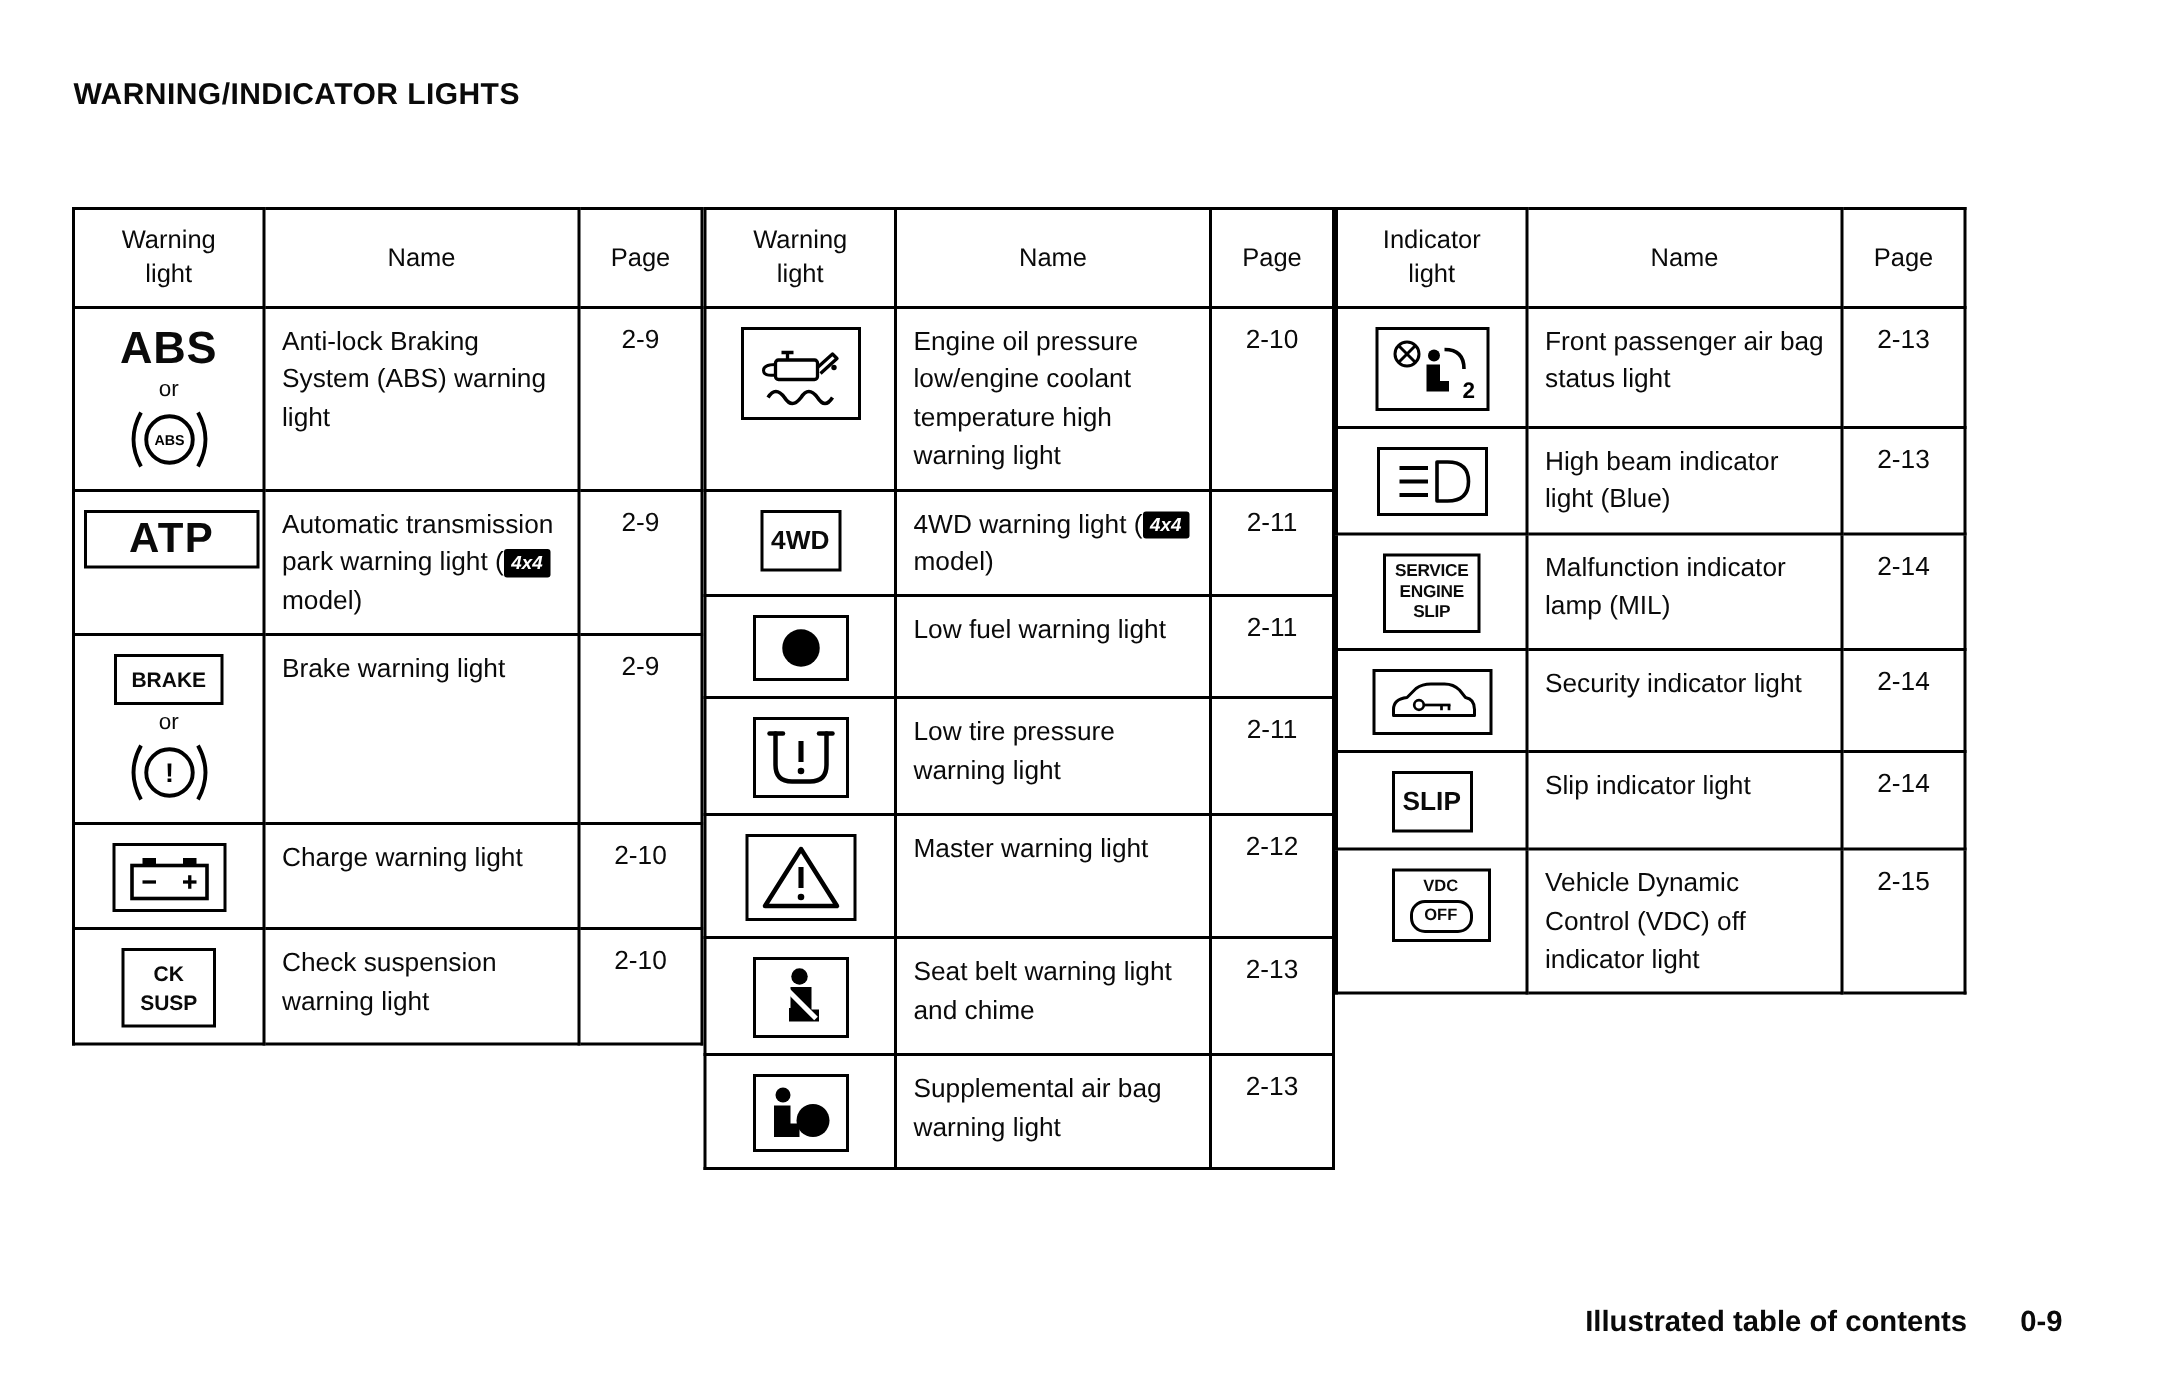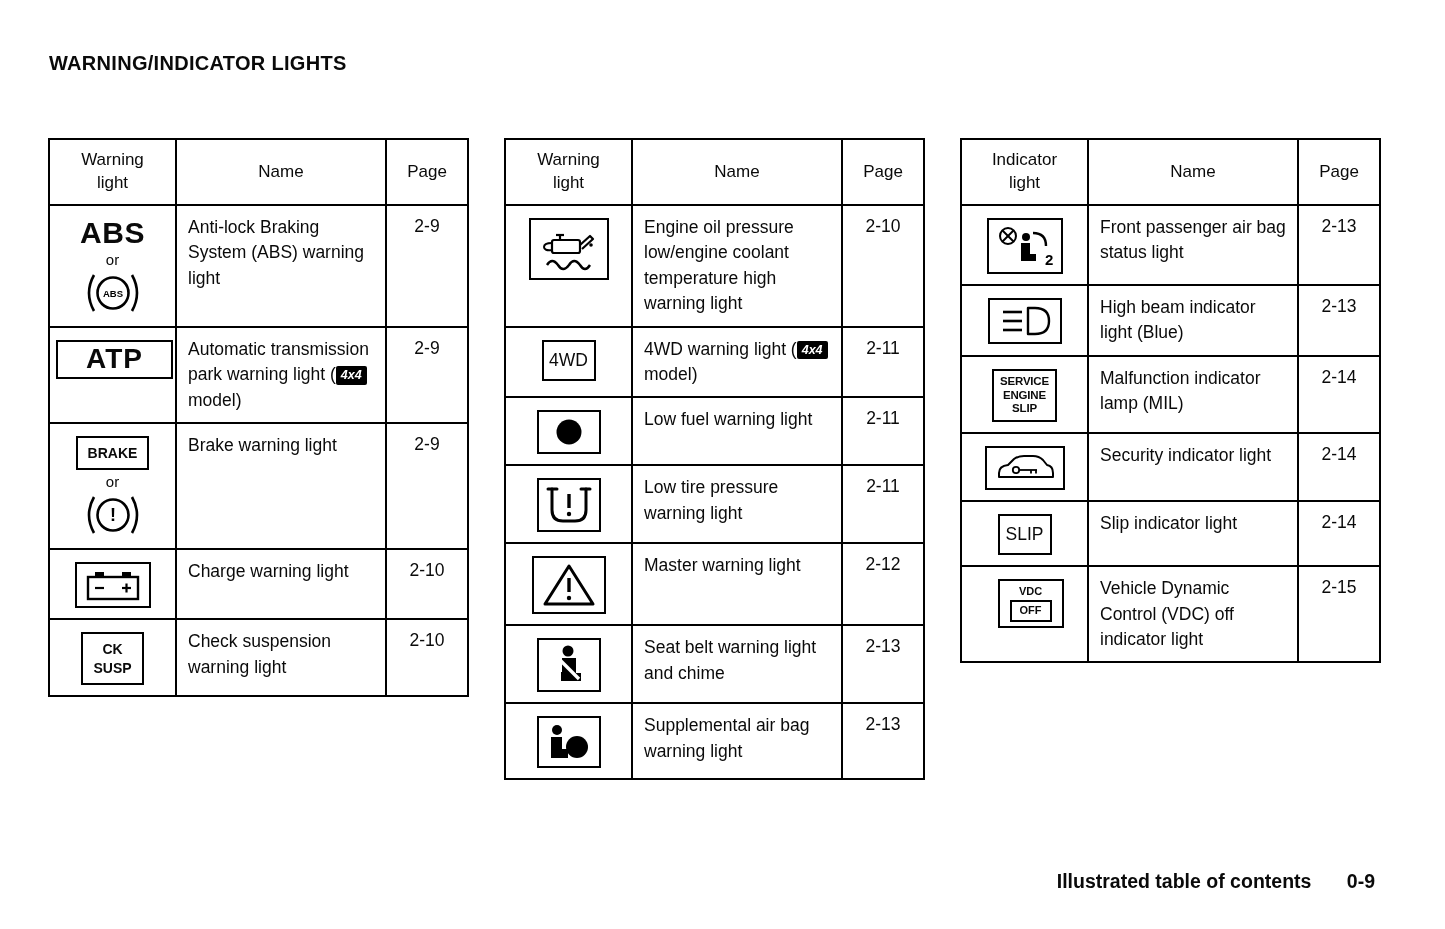--- a/index.html
+++ b/index.html
@@ -7,21 +7,21 @@
     width:1445px;height:929px;position:relative;overflow:hidden;
     background:#ffffff;color:#0a0a0a;
     font-family:"Liberation Sans", sans-serif;
   }
   .page-title{
     position:absolute;left:49px;top:52px;margin:0;
     font-size:20px;font-weight:bold;letter-spacing:0.3px;
   }
   .tables{
     position:absolute;left:48px;top:138px;
-    display:flex;gap:35px;align-items:flex-start;
+    display:flex;align-items:flex-start;
   }
   table.wtable{
     border-collapse:collapse;table-layout:fixed;width:421px;background:#fff;
   }
   table.wtable th, table.wtable td{
     border:2px solid #000;
   }
   table.wtable th{
     font-weight:normal;font-size:17px;line-height:1.35;
     text-align:center;vertical-align:middle;
@@ -43,28 +43,28 @@
     display:block;font-size:30px;font-weight:bold;letter-spacing:0.5px;line-height:1;
     margin-bottom:2px;
   }
   .light-or{display:block;font-size:15px;margin:3px 0 2px;}
   .light-circle{display:block;line-height:0;}
   .light-box{
     display:inline-block;border:2px solid #000;background:#fff;
     text-align:center;box-sizing:border-box;min-width:54px;
   }
   .size-xl{font-size:28px;font-weight:bold;line-height:1.1;padding:2px 28px;letter-spacing:1px;}
-  .size-lg{font-size:17.5px;font-weight:normal;line-height:1.2;padding:8px 3px;}
+  .size-lg{font-size:17.5px;font-weight:bold;line-height:1.2;padding:8px 3px;}
   .size-md{font-size:14px;font-weight:bold;line-height:1.3;padding:6px 10px;}
   .size-rg{font-size:15px;font-weight:normal;line-height:1.3;padding:4px 9px;}
   .size-xs{font-size:11.5px;font-weight:bold;line-height:1.2;padding:4px 6px;letter-spacing:-0.2px;text-align:center;}
   .size-vdc{padding:4px 10px;margin-left:12px;}
   .vdc-top{display:block;font-size:11px;font-weight:bold;line-height:1.2;}
   .vdc-oval{
-    display:inline-block;border:2px solid #000;border-radius:0;
+    display:inline-block;border:2px solid #000;border-radius:10px;
     font-size:11px;font-weight:bold;padding:1px 8px;margin-top:2px;line-height:1.4;
   }
   .light-iconbox{
     display:inline-flex;align-items:center;justify-content:center;
     border:2px solid #000;background:#fff;box-sizing:border-box;
     min-width:64px;min-height:44px;padding:4px 7px;line-height:0;
   }
   .badge-4x4{
     display:inline-block;background:#000;color:#fff;
     font-weight:bold;font-style:italic;font-size:12.5px;

